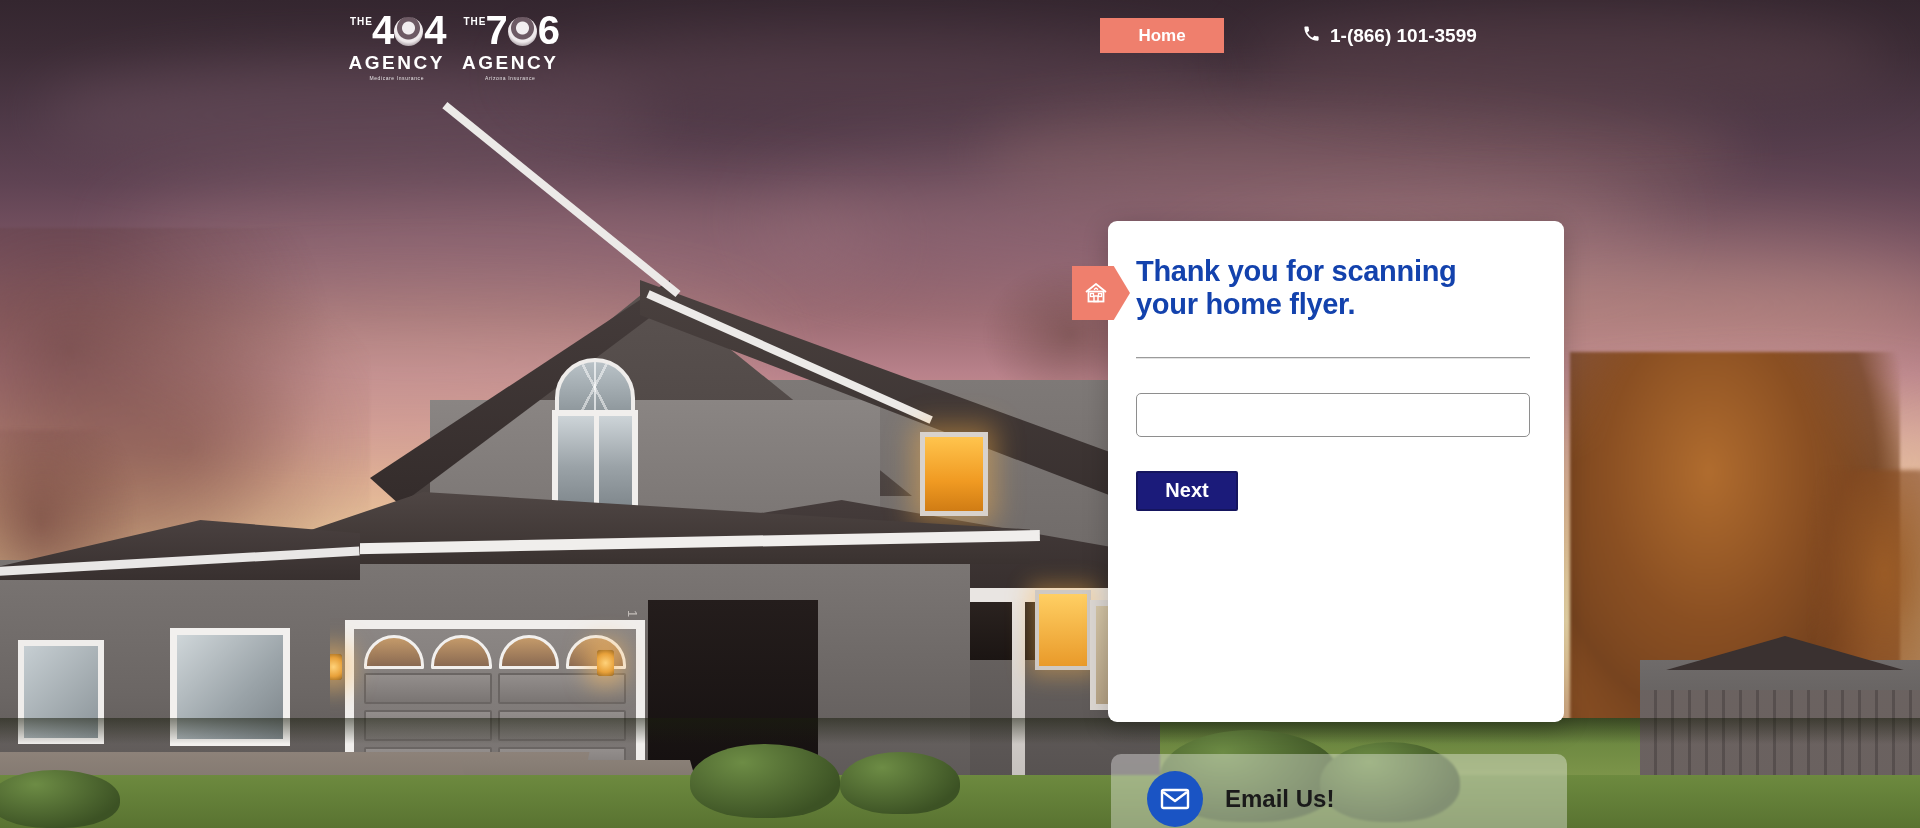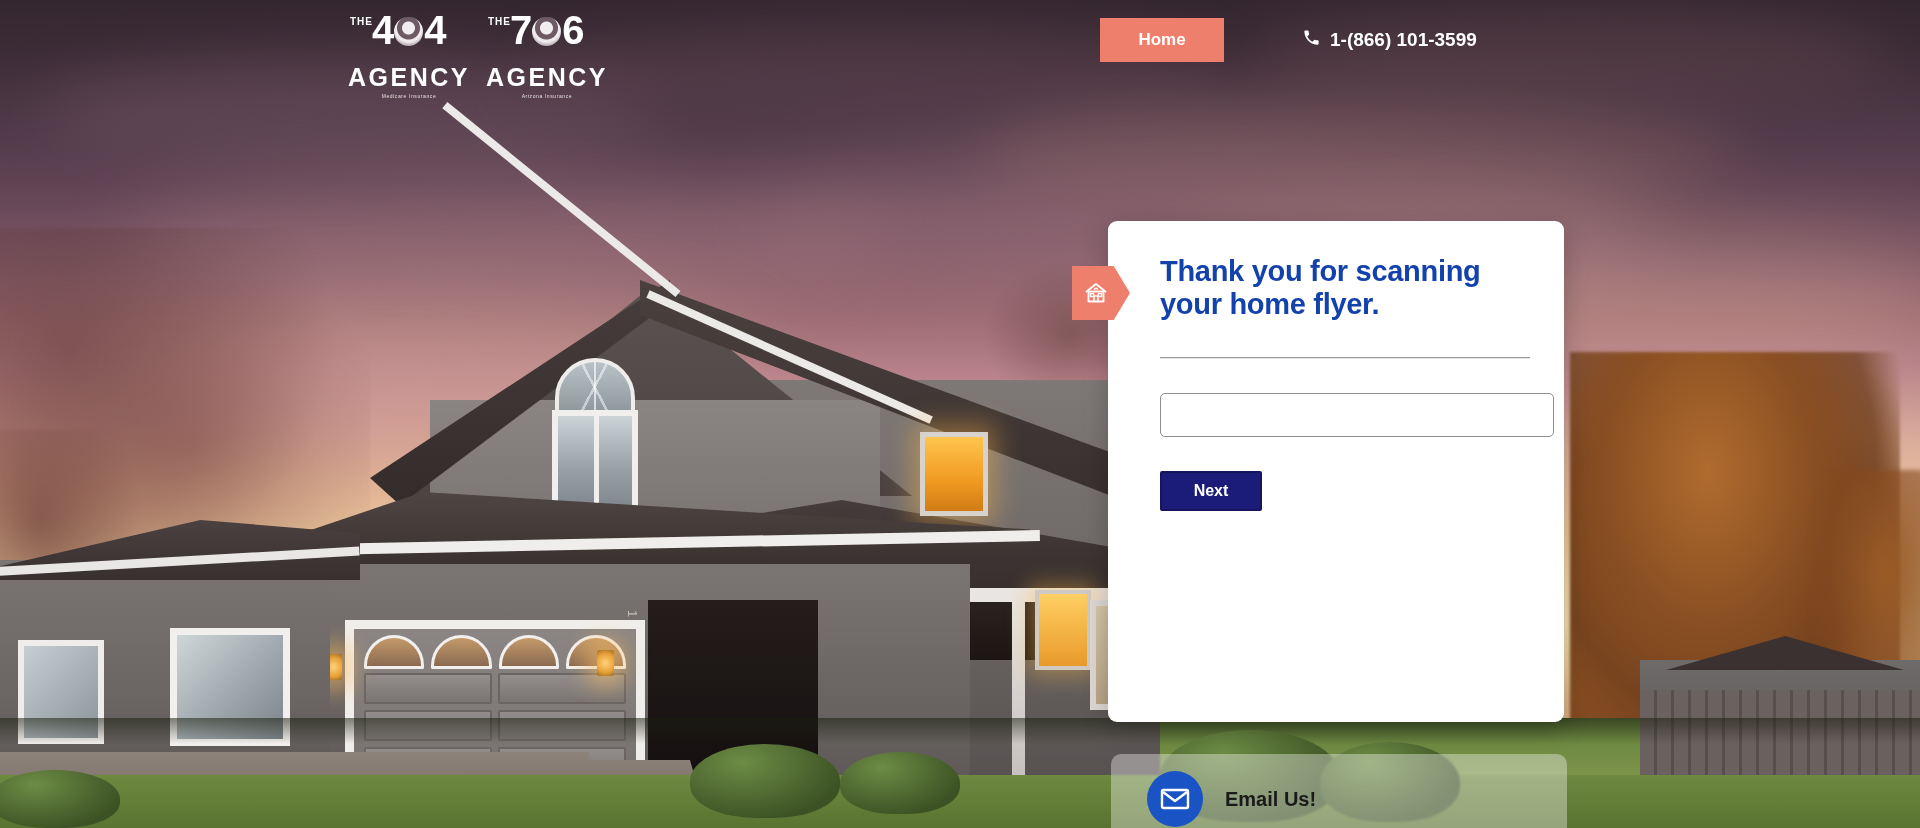--- a/index.html
+++ b/index.html
@@ -360,34 +360,34 @@
     font-size: 40px; font-weight: 800; line-height: 1;
     margin-left: 24px; letter-spacing: -1px;
     display: flex; align-items: center;
   }
   .logo-mark {
     display: inline-block; width: 29px; height: 29px; border-radius: 50%;
     background: radial-gradient(circle at 50% 38%, #f2eef0 0 6px, #6d5a64 7px 11px, #efeaec 12px 14px, #5e4d57 100%);
     margin: 0 1px; position: relative; top: 1px;
   }
   .logo-agency {
-    font-size: 25px; font-weight: 800; letter-spacing: 2.5px;
-    text-align: center; margin-top: 13px;
+    font-size: 19px; font-weight: 800; letter-spacing: 2.5px;
+    text-align: center; margin-top: 2px;
   }
   .logo-tag {
     font-size: 5px; letter-spacing: .6px; text-align: center; opacity: .85; margin-top: 1px;
   }
 
   .nav-right {
     position: absolute; right: 0; top: 18px; left: 1100px;
     display: flex; align-items: center; justify-content: flex-start; gap: 78px;
   }
   .home-btn {
     display: inline-flex; align-items: center; justify-content: center;
-    width: 124px; height: 44px;
+    width: 124px; height: 35px;
     background: #ef7f6d;
     color: #ffffff;
     font-size: 17px; font-weight: 700;
     border: none; cursor: pointer;
     font-family: "Liberation Sans", sans-serif;
   }
   .phone {
     display: inline-flex; align-items: center; gap: 9px;
     color: #ffffff; font-size: 19px; font-weight: 700;
     text-decoration: none; white-space: nowrap;
@@ -397,21 +397,21 @@
   
   .card {
     position: absolute;
     left: 1108px; top: 221px;
     width: 456px; height: 501px;
     background: #ffffff;
     border-radius: 9px;
     box-shadow: 0 6px 26px rgba(0,0,0,.22);
     z-index: 45;
   }
-  .card-inner { padding: 34px 34px 0 52px; position: relative; }
+  .card-inner { padding: 34px 34px 0 28px; position: relative; }
 
   .badge {
     position: absolute; left: -36px; top: 45px;
     width: 58px; height: 54px;
     background: #ef7f6d;
     clip-path: polygon(0 0, 72% 0, 100% 50%, 72% 100%, 0 100%);
     display: flex; align-items: center; justify-content: center;
     padding-right: 10px;
     z-index: 2;
   }
@@ -453,21 +453,21 @@
     color: #222;
     background: #fff;
     font-family: "Liberation Sans", sans-serif;
     outline: none;
   }
   .next-btn {
     margin-top: 34px;
     width: 102px; height: 40px;
     background: #1b1b7a;
     color: #ffffff;
-    font-size: 16px; font-weight: 700;
+    font-size: 20px; font-weight: 700;
     border: 2px solid #15155e;
     border-radius: 2px;
     cursor: pointer;
     font-family: "Liberation Sans", sans-serif;
   }
 
   
   .email-widget {
     position: absolute;
     left: 1111px; top: 754px;
@@ -480,21 +480,21 @@
     backdrop-filter: blur(1px);
     cursor: pointer;
   }
   .email-circle {
     width: 56px; height: 56px; border-radius: 50%;
     background: #1a54c4;
     display: flex; align-items: center; justify-content: center;
     flex: none;
   }
   .email-label {
-    color: #1a1a1a; font-size: 20px; font-weight: 700;
+    color: #1a1a1a; font-size: 24px; font-weight: 700;
   }
 </style>
 </head>
 <body>
 
 <div class="page">
 
   <div class="sky"></div>
 
   <div class="cloud c1"></div>

